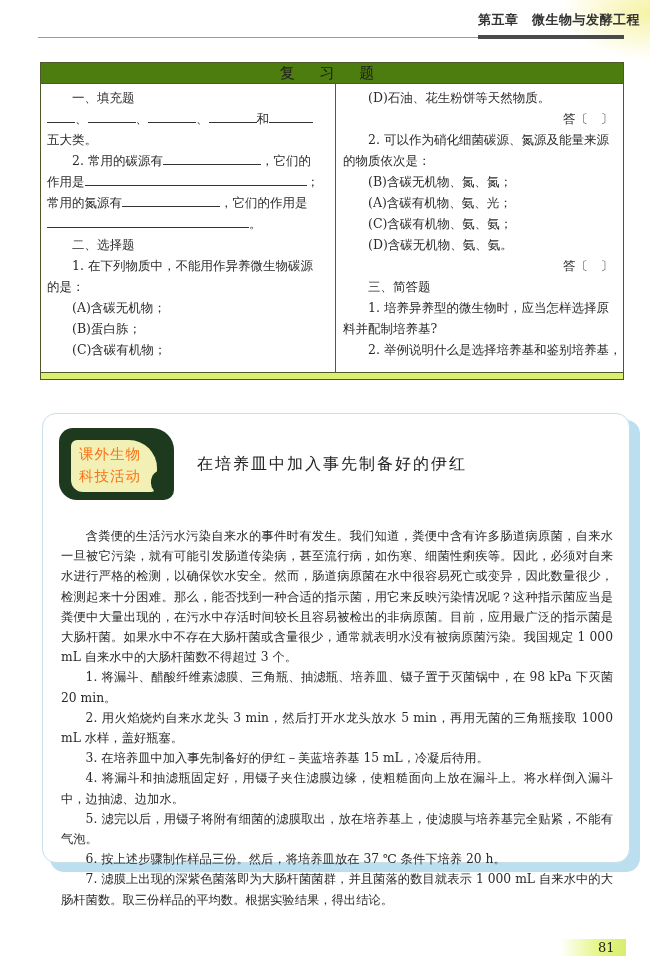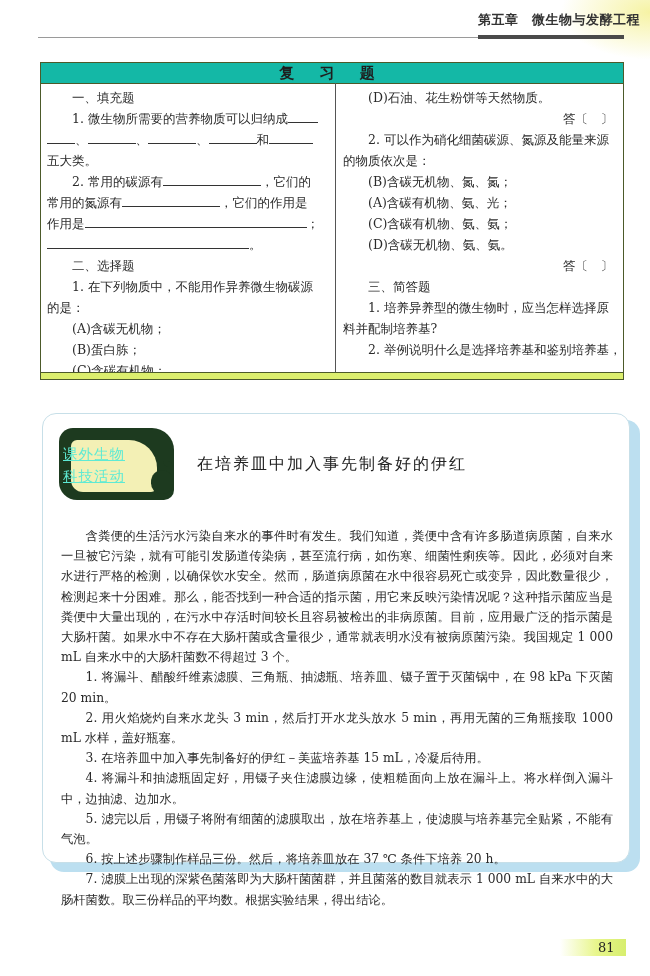--- a/index.html
+++ b/index.html
@@ -19,23 +19,23 @@
     position: absolute; left: 478px; top: 11px; width: 146px; text-align: right;
     font-size: 13px; font-weight: bold; color: #333; letter-spacing: 0.5px; white-space: nowrap;
   }
 
   .review-box {
     position: absolute; left: 40px; top: 62px; width: 584px; height: 318px;
     border: 1.5px solid #4c5a2a; box-sizing: border-box; background: #fff;
   }
   .review-title-bar {
     position: absolute; left: 0; top: 0; right: 0; height: 20px;
-    background: #14b8a6; border-bottom: 1.5px solid #4c5a2a;
+    background: #4d7c0f; border-bottom: 1.5px solid #4c5a2a;
     text-align: center; font-family: "DejaVu Sans", sans-serif;
-    font-weight: bold; font-size: 15px; line-height: 20px; letter-spacing: 10px; color: #1e1e1e;
+    font-weight: normal; font-size: 15px; line-height: 20px; letter-spacing: 10px; color: #1e1e1e;
   }
   .review-bottom-bar {
     position: absolute; left: 0; bottom: 0; right: 0; height: 6px;
     background: #dcef6e; border-top: 1.5px solid #4c5a2a;
   }
   .col-divider { position: absolute; left: 294px; top: 20px; bottom: 6px; width: 1px; background: #555; }
   .col { position: absolute; top: 24px; font-size: 12.5px; line-height: 21px; color: #2a2a2a; }
   .col.left { left: 6px; width: 282px; }
   .col.right { left: 302px; width: 274px; }
   .line { white-space: nowrap; }
@@ -54,22 +54,22 @@
   }
   .badge {
     position: absolute; left: 16px; top: 14px; width: 115px; height: 72px;
     background: #1d3a1f; border-radius: 14px 22px 10px 18px;
   }
   .badge-inner {
     position: absolute; left: 12px; top: 12px; width: 86px; height: 52px;
     background: #f3f0b5; border-radius: 6px 28px 6px 12px;
   }
   .badge-text {
-    position: absolute; left: 4px; top: 15px; font-family: "DejaVu Sans", sans-serif;
-    font-size: 14.5px; line-height: 22px; color: #5eead4; letter-spacing: 1px; text-decoration: underline;
+    position: absolute; left: 20px; top: 15px; font-family: "DejaVu Sans", sans-serif;
+    font-size: 14.5px; line-height: 22px; color: #f97316; letter-spacing: 1px;
   }
   .apple {
     position: absolute; left: 92px; top: 42px; width: 22px; height: 24px;
     background: #1d3a1f; border-radius: 50% 50% 45% 45%;
   }
   .apple-leaf {
     position: absolute; left: 104px; top: 33px; width: 10px; height: 6px;
     background: #1d3a1f; border-radius: 0 8px 0 8px;
   }
   .activity-title {
@@ -95,35 +95,32 @@
 <div class="chapter-title">第五章　微生物与发酵工程</div>
 <div class="header-rule"></div>
 <div class="header-bar"></div>
 
 <section class="review-box">
   <div class="review-title-bar">复 习 题</div>
   <div class="col-divider"></div>
 
   <div class="col left">
     <div class="line indent1">一、填充题</div>
-    <div class="line indent1">
-      <span>1. 微生物所需要的营养物质可以归纳成</span><span class="blank" style="width:30px"></span>
-    </div>
     <div class="line">
       <span class="blank" style="width:28px"></span>、<span class="blank" style="width:48px"></span>、<span class="blank" style="width:48px"></span>、<span class="blank" style="width:48px"></span><span>和</span><span class="blank" style="width:44px"></span>
     </div>
     <div class="line">五大类。</div>
     <div class="line indent1">
       <span>2. 常用的碳源有</span><span class="blank" style="width:98px"></span><span>，它们的</span>
     </div>
     <div class="line">
-      <span>常用的氮源有</span><span class="blank" style="width:98px"></span><span>，它们的作用是</span>
+      <span>作用是</span><span class="blank" style="width:222px"></span><span>；</span>
     </div>
     <div class="line">
-      <span>作用是</span><span class="blank" style="width:222px"></span><span>；</span>
+      <span>常用的氮源有</span><span class="blank" style="width:98px"></span><span>，它们的作用是</span>
     </div>
     <div class="line">
       <span class="blank" style="width:202px"></span><span>。</span>
     </div>
     <div class="line indent1">二、选择题</div>
     <div class="line indent1">1. 在下列物质中，不能用作异养微生物碳源</div>
     <div class="line">的是：</div>
     <div class="line indent2">(A)含碳无机物；</div>
     <div class="line indent2">(B)蛋白胨；</div>
     <div class="line indent2">(C)含碳有机物；</div>

